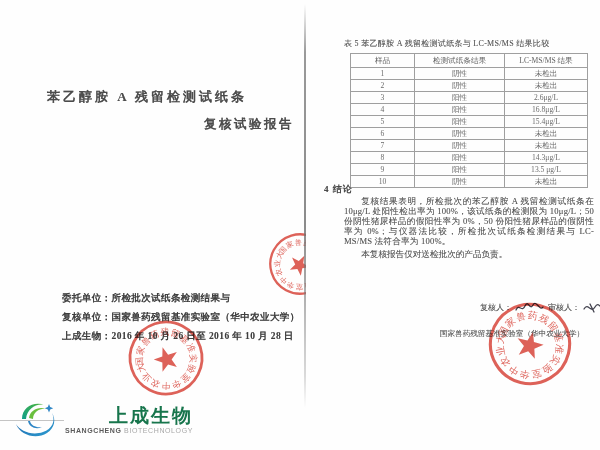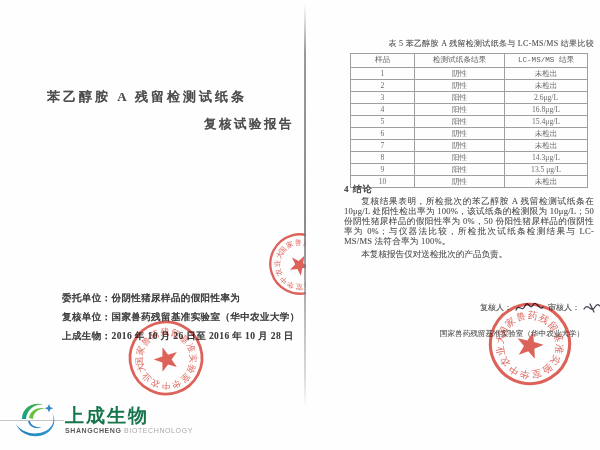--- a/index.html
+++ b/index.html
@@ -19,34 +19,34 @@
   .fuzz{text-shadow:0 0 .6px rgba(110,110,110,.55);}
 
   
   .title-block{position:absolute;left:0;top:88px;width:294px;text-align:center;color:#4c4c4c;}
   .title-main{font-size:13px;letter-spacing:3px;font-weight:600;}
   .title-sub{font-size:12.5px;letter-spacing:2.5px;font-weight:600;margin-top:10px;text-align:right;}
   .commission-block{position:absolute;left:62px;top:289px;color:#3f3f3f;font-size:9.5px;font-weight:600;letter-spacing:.4px;}
   .commission-line{height:19px;line-height:19px;white-space:nowrap;}
 
   
-  .table-title{position:absolute;left:344px;top:38px;width:250px;text-align:right;font-size:8px;color:#5a5a5a;letter-spacing:.3px;white-space:nowrap;}
+  .table-title{position:absolute;left:344px;top:38px;width:250px;text-align:left;font-size:8px;color:#5a5a5a;letter-spacing:.3px;white-space:nowrap;}
   table.results{
     position:absolute;left:350px;top:53px;width:238px;
     border-collapse:collapse;table-layout:fixed;
   }
   table.results th,table.results td{
     border:.6px solid #9f9f9f;font-weight:normal;
     font-size:7.6px;color:#6b6b6b;text-align:center;padding:0;height:11px;line-height:11px;
     overflow:hidden;white-space:nowrap;
   }
-  table.results th{height:13px;line-height:13px;color:#5f5f5f;font-family:Liberation Mono, monospace;}
+  table.results th{height:13px;line-height:13px;color:#5f5f5f;}
   .col-sample{width:27%;}.col-strip{width:38%;}.col-lcms{width:35%;}
 
-  .conclusion-heading{position:absolute;left:344px;top:183px;font-size:9px;font-weight:700;color:#4a4a4a;letter-spacing:1px;}
+  .conclusion-heading{position:absolute;left:324px;top:183px;font-size:9px;font-weight:700;color:#4a4a4a;letter-spacing:1px;}
   .conclusion-paragraph{
     position:absolute;left:344px;top:196px;width:250px;
     font-size:8.6px;line-height:10px;color:#585858;text-align:justify;text-indent:2em;letter-spacing:.2px;font-family:Liberation Serif, serif;
   }
   .conclusion-note{position:absolute;left:344px;top:249px;width:250px;font-size:8.6px;color:#585858;text-indent:2em;}
 
   .signoff-row{position:absolute;left:450px;top:301px;width:146px;display:flex;align-items:center;font-size:8px;color:#555;margin-left:30px;}
   .signoff-row .lbl{white-space:nowrap;}
   .sig{margin:0 4px -2px 2px;}
   .institute-line{position:absolute;left:426px;top:329px;width:172px;text-align:center;font-size:7.6px;color:#5c5c5c;white-space:nowrap;}
@@ -54,38 +54,38 @@
 
   
   .stamp{position:absolute;mix-blend-mode:multiply;opacity:.8;z-index:2;}
   .stamp-edge{left:267px;top:231px;width:66px;height:66px;transform:rotate(28deg);}
   .stamp-lower{left:126px;top:318px;width:80px;height:80px;transform:rotate(-18deg);}
   .stamp-right{left:486px;top:300px;width:88px;height:88px;transform:rotate(14deg);}
 
   
   .hairline{position:absolute;left:0;top:420px;width:64px;height:1px;background:#c4c4c4;z-index:4;}
   .logo{position:absolute;left:12px;top:397px;display:flex;align-items:center;z-index:5;background:transparent;}
-  .logo-text{margin-left:5px;display:flex;flex-direction:column;}
+  .logo-text{margin-left:5px;display:flex;flex-direction:column;text-align:right;}
   .logo-cn{font-family:"Liberation Sans","DejaVu Sans",sans-serif;font-size:19px;font-weight:700;letter-spacing:2px;line-height:20px;}
   .logo-en{font-family:"Liberation Sans","DejaVu Sans",sans-serif;font-size:7px;font-weight:700;letter-spacing:.6px;line-height:9px;white-space:nowrap;}
   .logo-en .light{font-weight:400;}
 </style>
 </head>
 <body>
 
 <div class="scan">
 
   <div class="page page-left">
     <div class="title-block fuzz">
       <div class="title-main">苯乙醇胺 A 残留检测试纸条</div>
       <div class="title-sub">复核试验报告</div>
     </div>
 
     <div class="commission-block fuzz">
-      <div class="commission-line"><span>委托单位：</span><span>份阴性猪尿样品的假阳性率为</span></div>
+      <div class="commission-line"><span>委托单位：</span><span>所检批次试纸条检测结果与</span></div>
       <div class="commission-line"><span>复核单位：</span><span>国家兽药残留基准实验室（华中农业大学）</span></div>
       <div class="commission-line"><span>上成生物：</span><span>2016 年 10 月 26 日至 2016 年 10 月 28 日</span></div>
     </div>
 
     <svg class="stamp stamp-edge" viewBox="0 0 100 100">
       <circle cx="50" cy="50" r="45" fill="none" stroke="#d63a2f" stroke-width="3.5"></circle>
       <path id="ring1" d="M 20 50 A 30 30 0 1 1 19.99 50.3" fill="none"></path>
       <text font-size="11" fill="#d63a2f" letter-spacing="1"><textPath href="#ring1">国家兽药残留基准实验室华中农业大学</textPath></text>
       <polygon fill="#d63a2f" points="50,36 53.8,46.8 65.2,47.1 56.1,54 59.4,65 50,58.4 40.6,65 43.9,54 34.8,47.1 46.2,46.8"></polygon>
     </svg>

